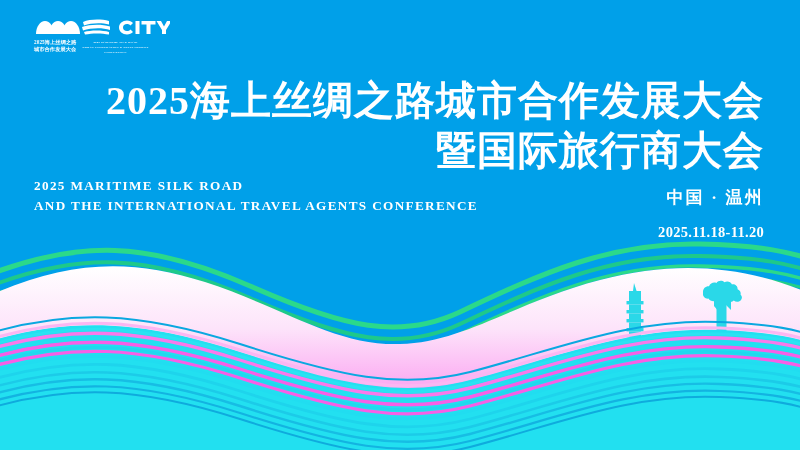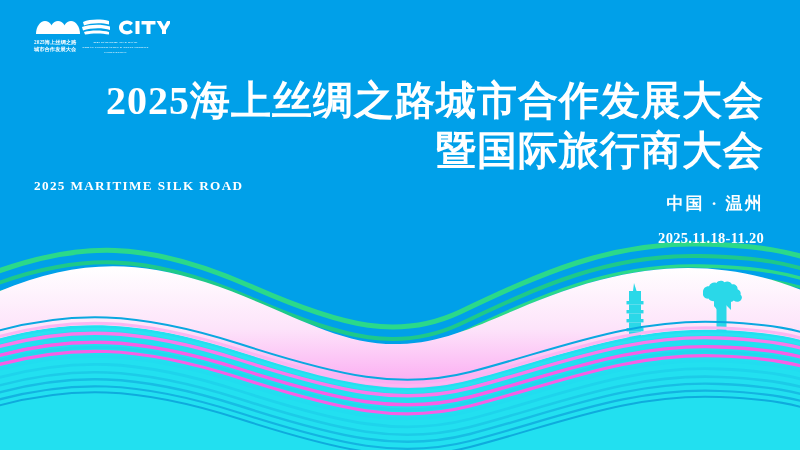--- a/index.html
+++ b/index.html
@@ -103,21 +103,20 @@
     top: 186px;
     text-align: right;
   }
   #meta-location {
     color: #ffffff;
     font-size: 17px;
     line-height: 23px;
     font-weight: bold;
     letter-spacing: 2.2px;
     white-space: nowrap;
-    margin-top: 6px;
   }
   #meta-date {
     color: #ffffff;
     font-size: 14.5px;
     line-height: 20px;
     font-weight: bold;
     letter-spacing: 0.3px;
     white-space: nowrap;
     margin-top: 13px;
   }
@@ -291,20 +290,21 @@
     </div>
   </div>
 
   <div id="title-block">
     <div class="title-line">2025海上丝绸之路城市合作发展大会</div>
     <div class="title-line">暨国际旅行商大会</div>
   </div>
 
   <div id="subtitle-block">
     <div class="subtitle-line">2025 MARITIME SILK ROAD</div>
+    <div class="subtitle-line">AND THE INTERNATIONAL TRAVEL AGENTS CONFERENCE</div>
   </div>
 
   <div id="meta-block">
     <div id="meta-location">中国 · 温州</div>
     <div id="meta-date">2025.11.18-11.20</div>
   </div>
 
 </div>
 
 </body></html>

